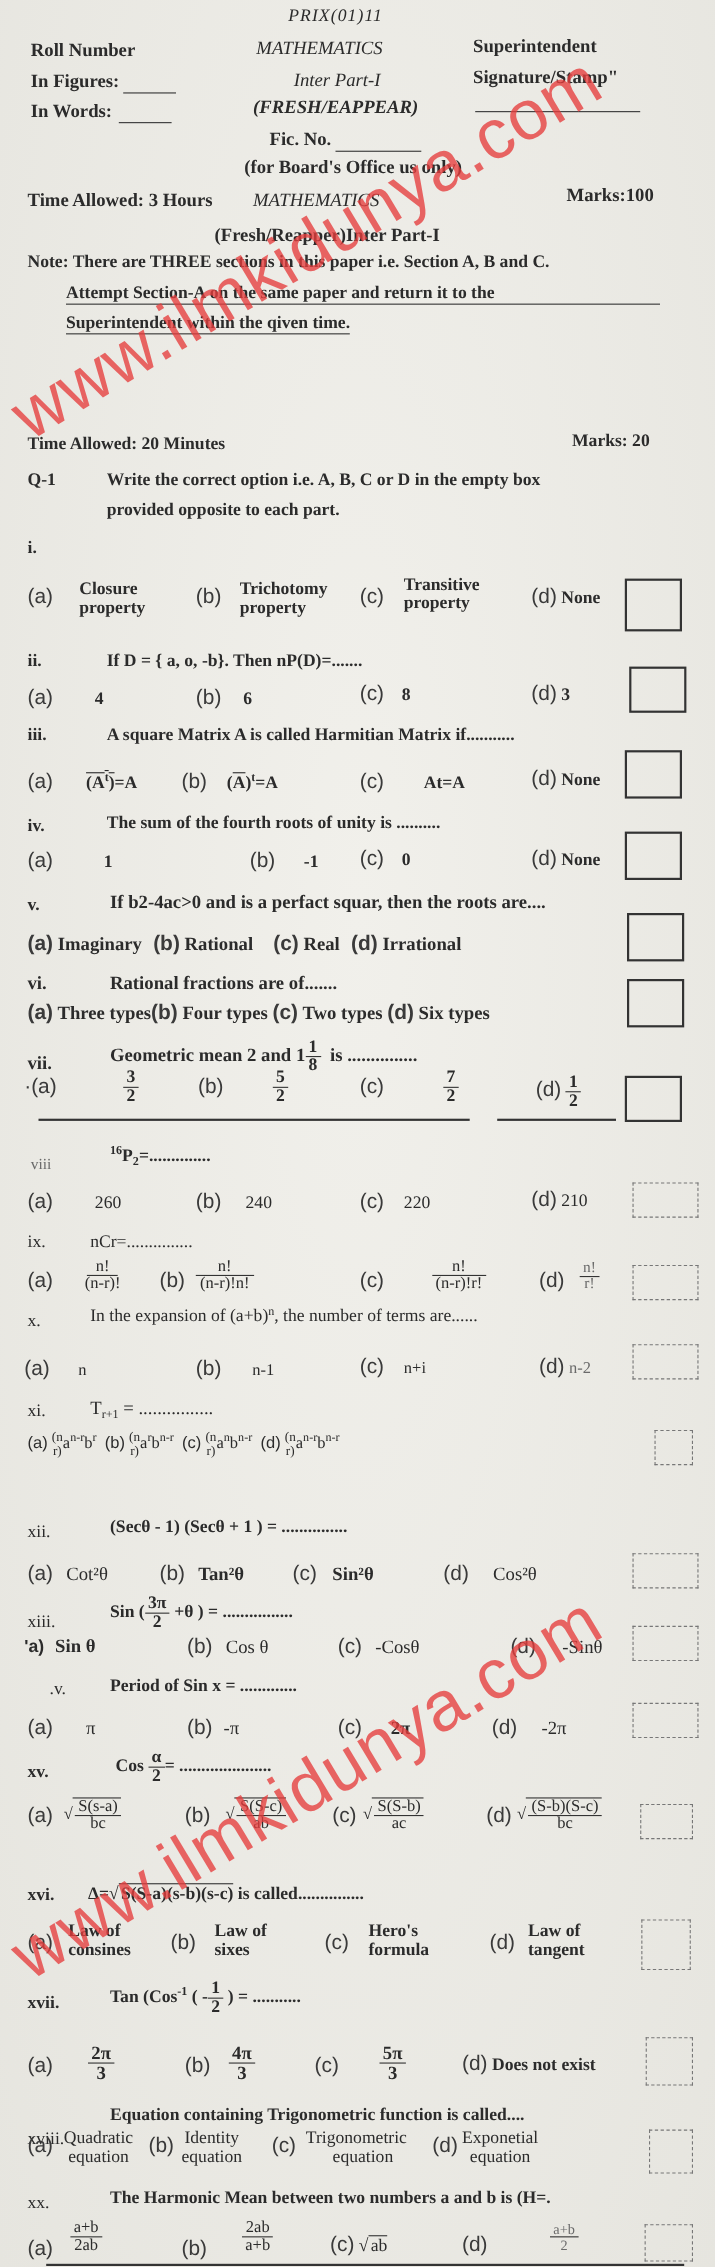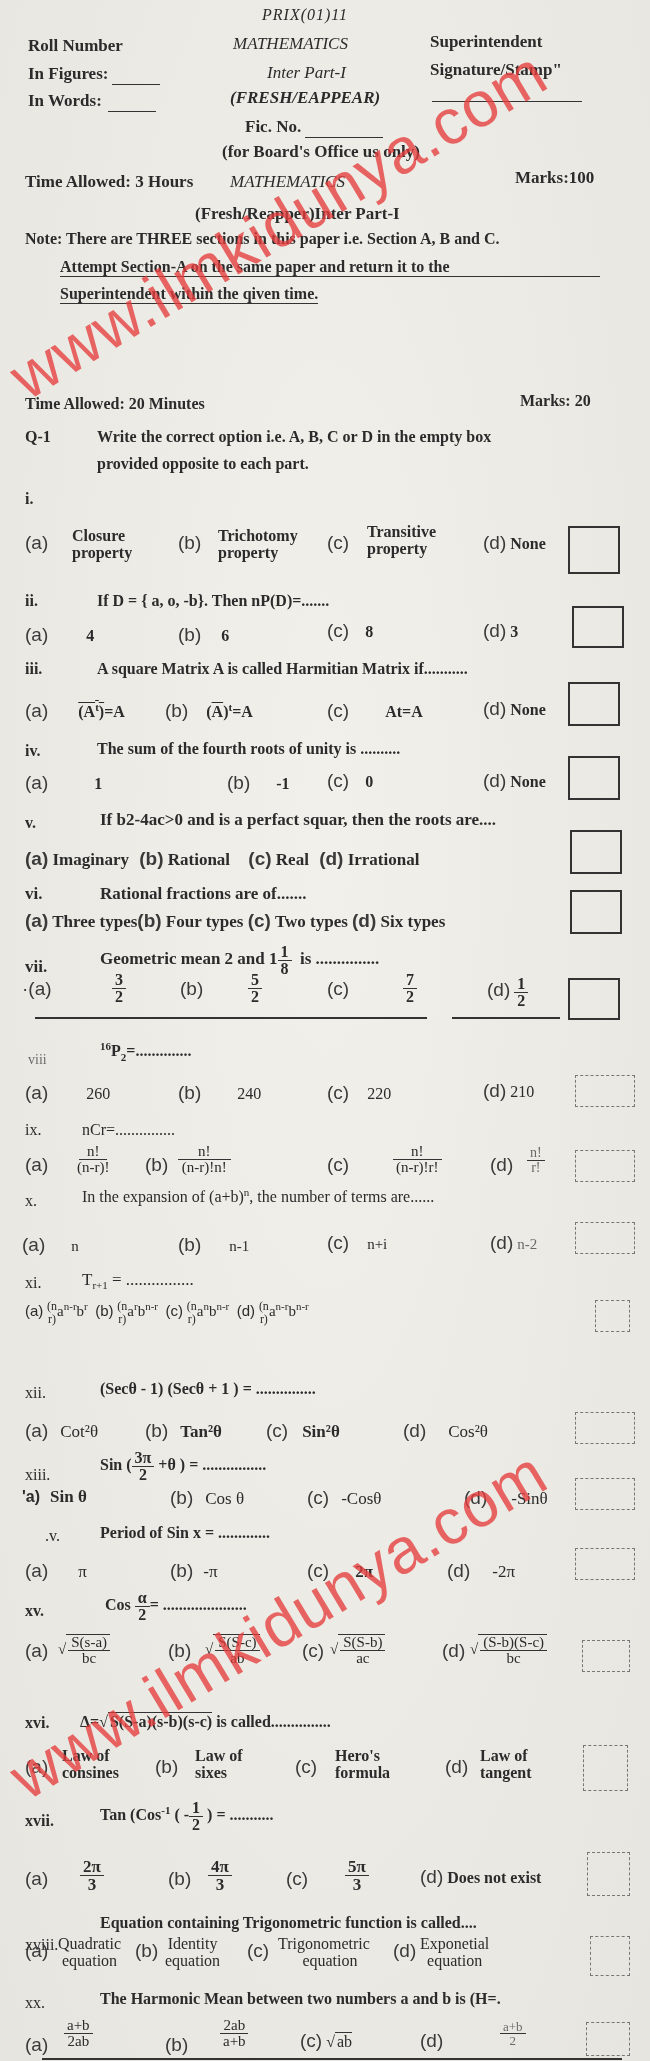--- a/index.html
+++ b/index.html
@@ -135,21 +135,21 @@
         <span class="n">1</span>
         <span class="d">2</span>
       </span></div>
   <div class="box" style="left:568px;top:978px;height:42px;"></div>
   <div class="hline" style="left:35px;top:1017px;width:392px;"></div>
   <div class="hline" style="left:452px;top:1017px;width:108px;"></div>
 
   <div class="abs f14 faint" style="left:28px;top:1052px;">viii</div>
   <div class="abs b f16" style="left:100px;top:1040px;"><sup>16</sup><span>P</span><sub>2</sub><span>=..............</span></div>
   <div class="abs" style="left:25px;top:1082px;"><span class="lbl">(a)</span><span class="f16" style="margin-left:38px;">260</span></div>
-  <div class="abs" style="left:178px;top:1082px;"><span class="lbl">(b)</span><span class="f16" style="margin-left:36px;">240</span></div>
+  <div class="abs" style="left:178px;top:1082px;"><span class="lbl">(b)</span><span class="f16" style="margin-left:22px;">240</span></div>
   <div class="abs" style="left:327px;top:1082px;"><span class="lbl">(c)</span><span class="f16" style="margin-left:18px;">220</span></div>
   <div class="abs" style="left:483px;top:1080px;"><span class="lbl">(d)</span> <span class="f16">210</span></div>
   <div class="box lt" style="left:575px;top:1075px;"></div>
 
   <div class="abs f16" style="left:25px;top:1121px;">ix.</div>
   <div class="abs f16" style="left:82px;top:1121px;">nCr=...............</div>
   <div class="abs" style="left:25px;top:1154px;"><span class="lbl">(a)</span></div>
   <div class="abs f15" style="left:74px;top:1144px;"><span class="frac">
         <span class="n" style="padding:0 8px;">n!</span>
         <span class="d">(n-r)!</span>

